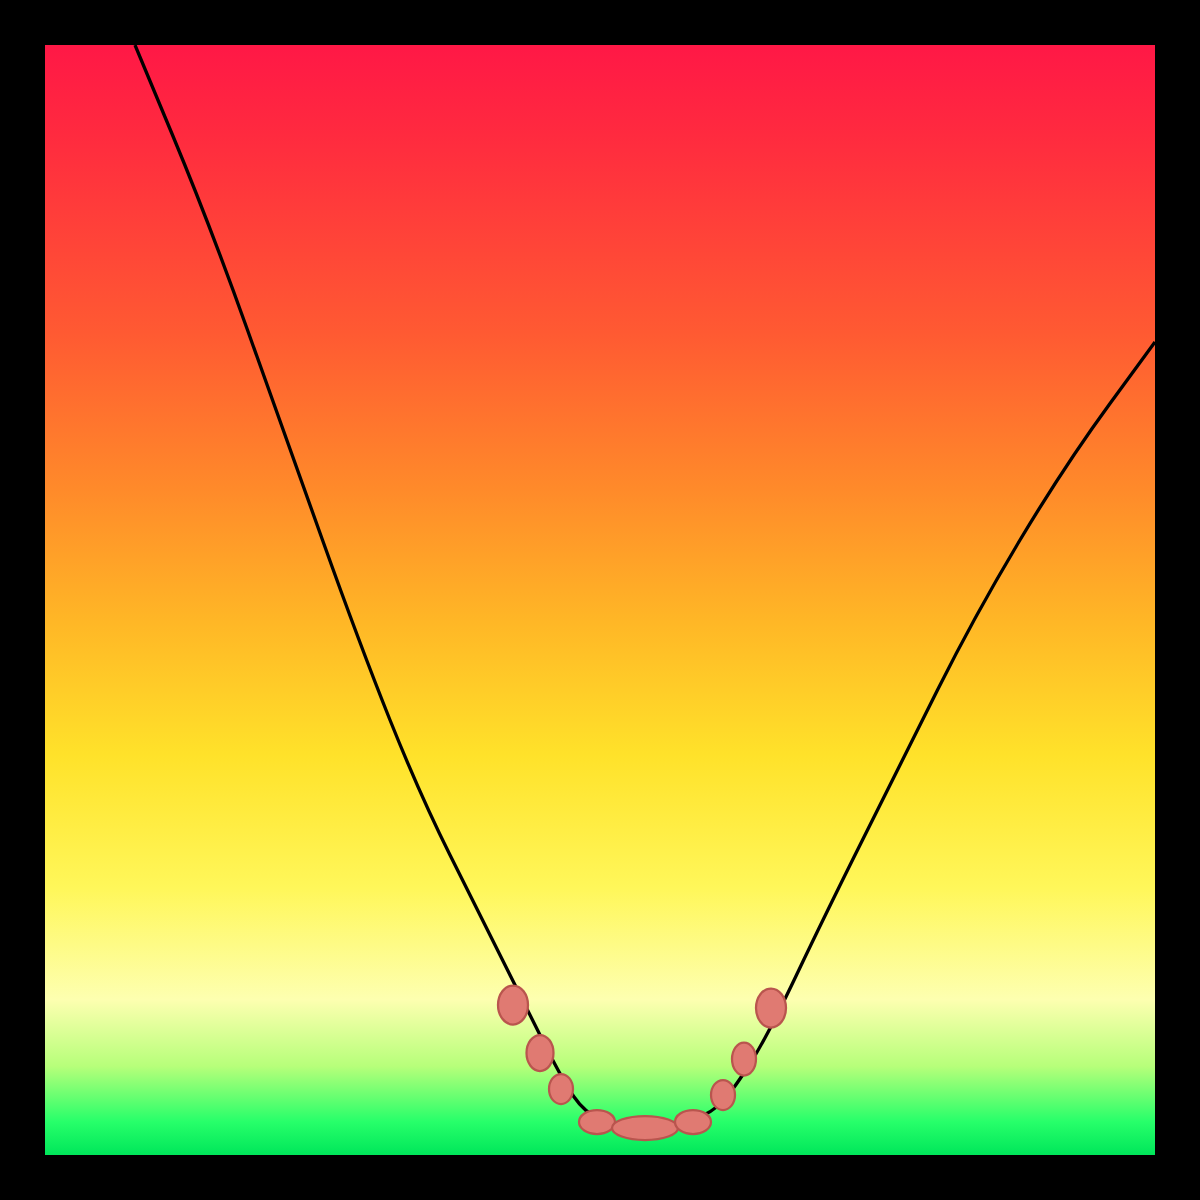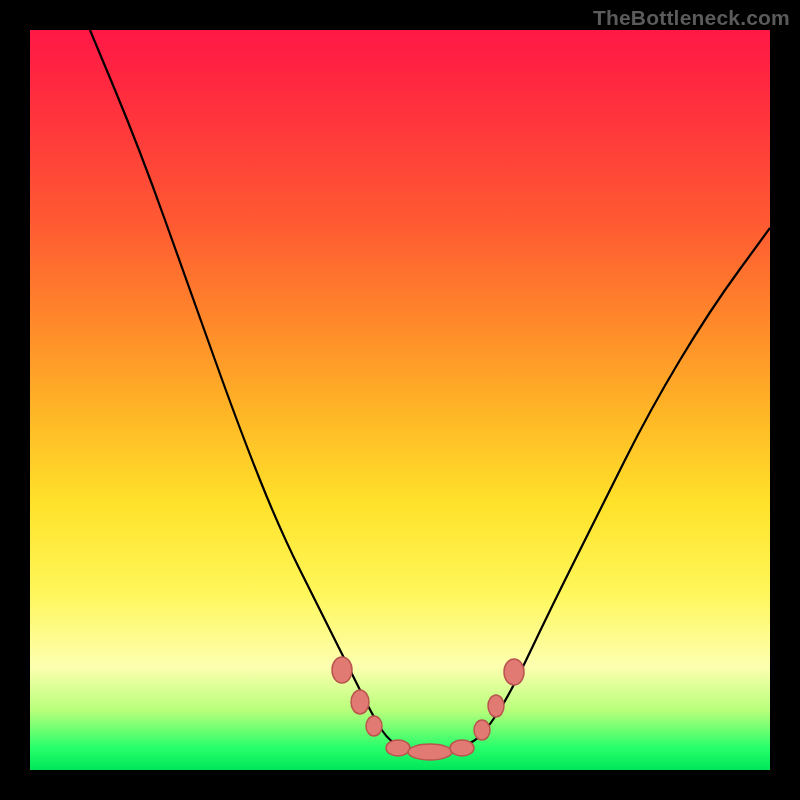--- a/index.html
+++ b/index.html
@@ -63,21 +63,20 @@
     font-weight: 600;
     letter-spacing: 0.2px;
     user-select: none;
   }
 </style>
 </head>
 <body>
 
 <div class="frame">
 
-  <div class="watermark">TheBottleneck.com</div>
 
   <div class="plot-area">
     <div class="gradient-bg"></div>
 
     <svg class="curve" viewBox="0 0 740 740" preserveAspectRatio="none">
       <path fill="none" stroke="#000" stroke-width="2.2" d="M 60 0 Q 60 0 85 60 Q 110 120 135 190 Q 160 260 185 330 Q 210 400 230 450 Q 250 500 270 540 Q 290 580 305 610 Q 320 640 332.5 665 Q 345 690 352.5 701 Q 360 712 370 716 Q 380 720 400 720 Q 420 720 432.5 716 Q 445 712 452.5 703.5 Q 460 695 471 677.5 Q 482 660 501 620 Q 520 580 545 530 Q 570 480 595 430 Q 620 380 650 330 Q 680 280 710 239 T 740 198"></path>
       <g class="markers">
           <ellipse cx="312" cy="640" rx="10" ry="13"></ellipse>
           <ellipse cx="330" cy="672" rx="9" ry="12"></ellipse>
           <ellipse cx="344" cy="696" rx="8" ry="10"></ellipse>

